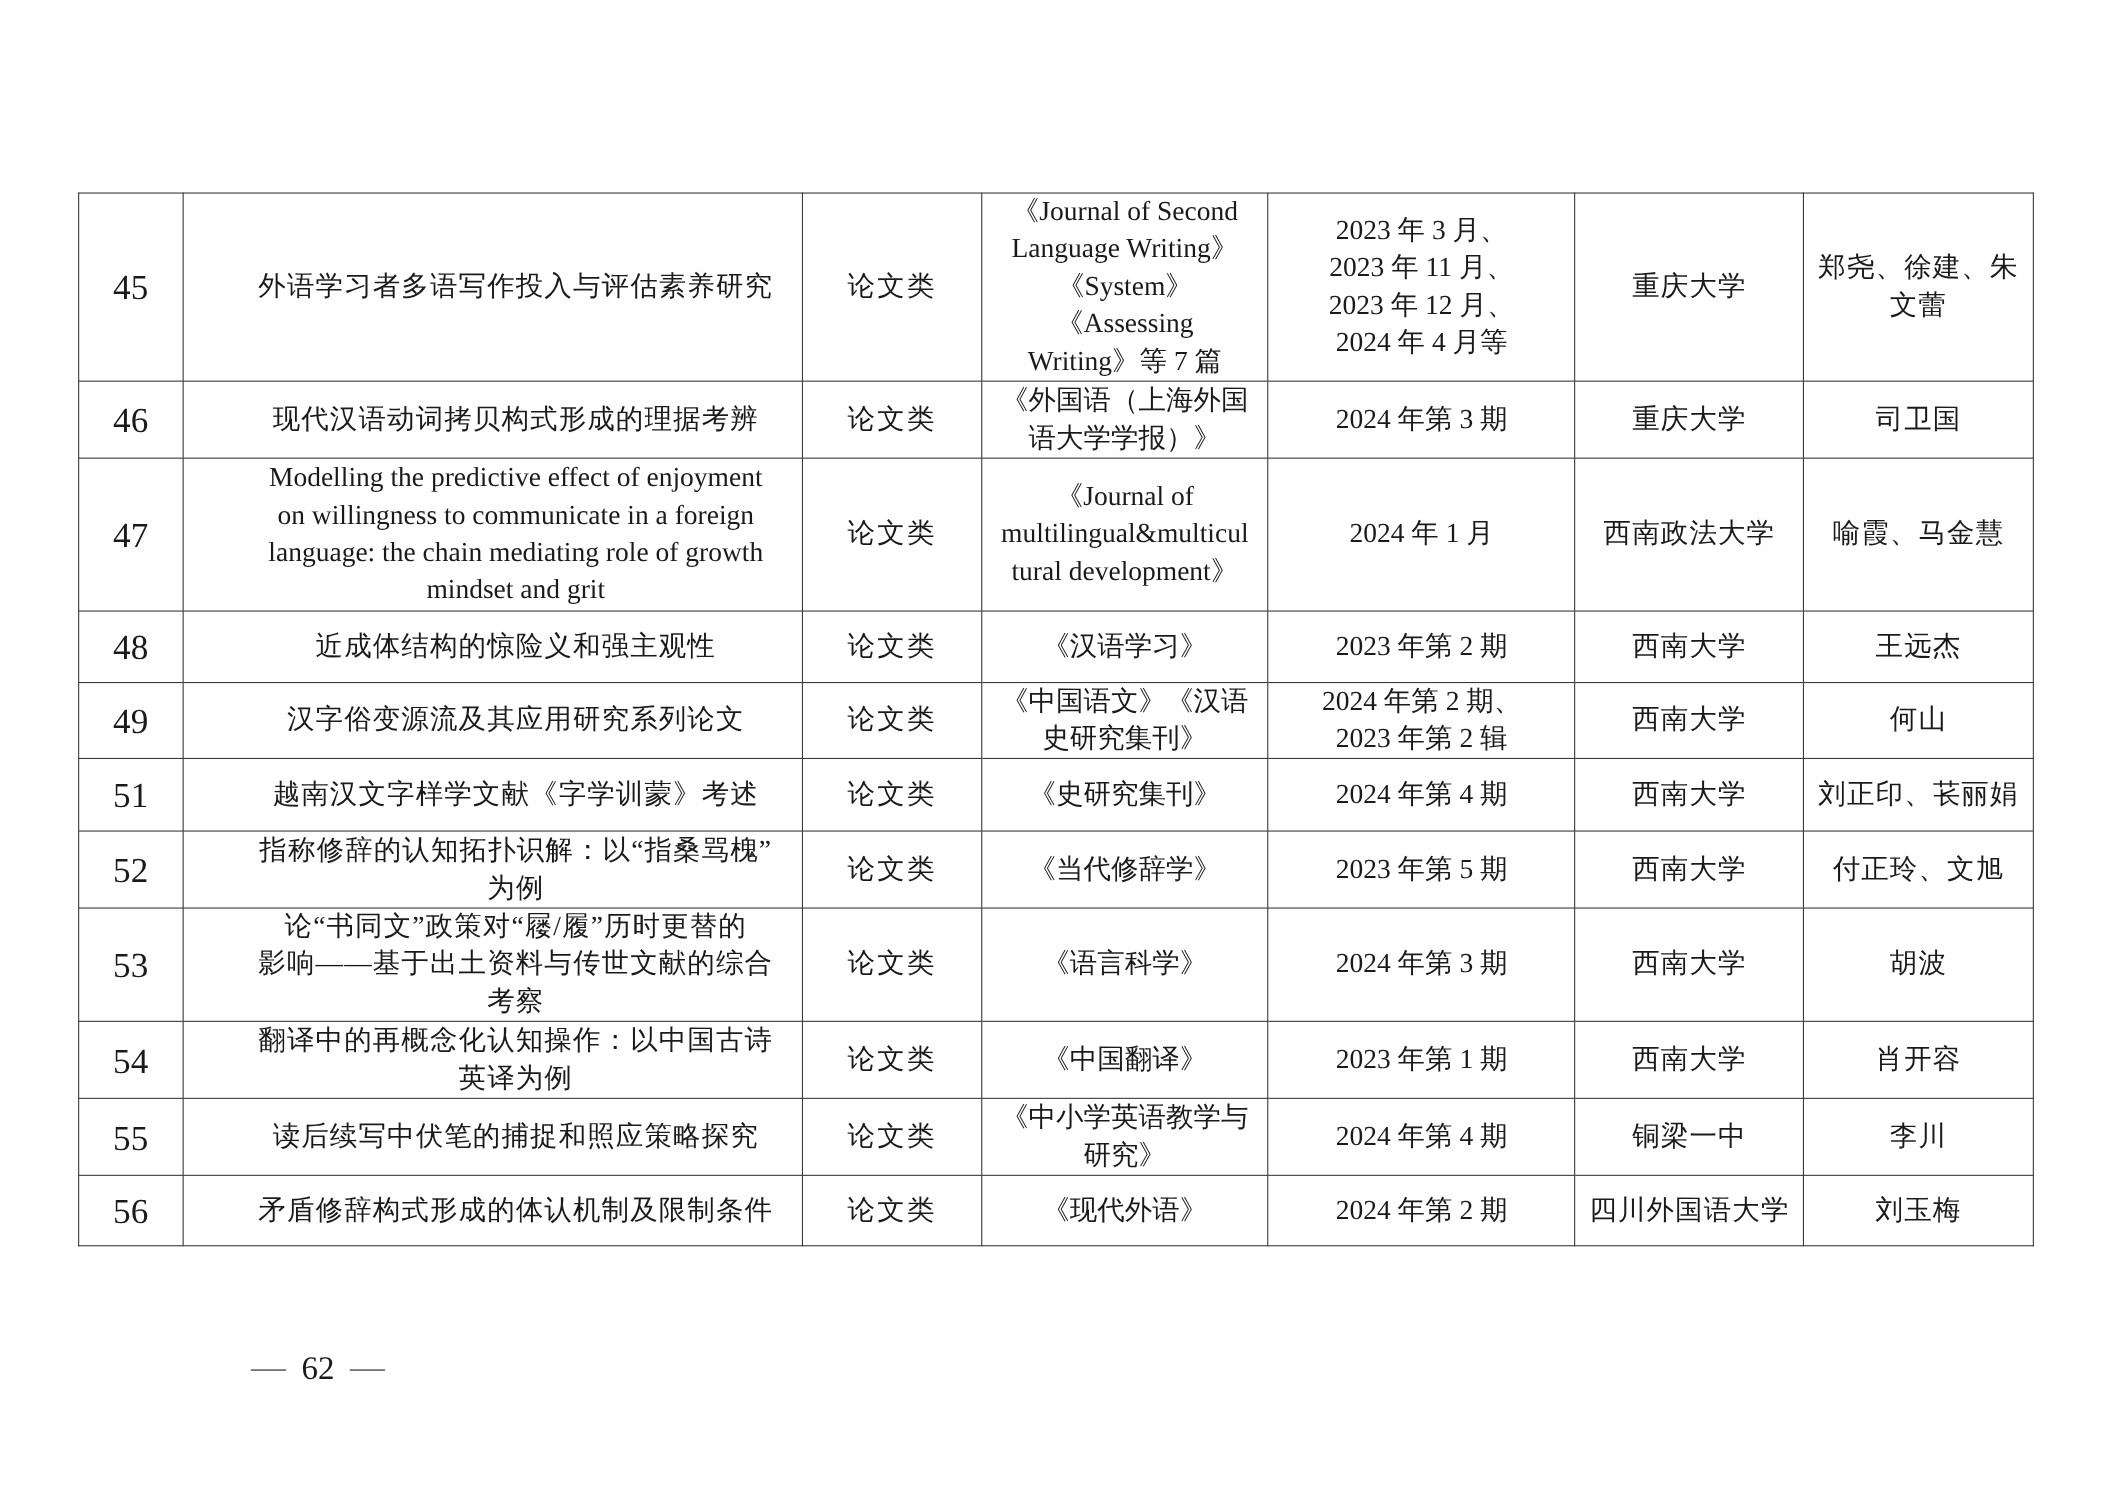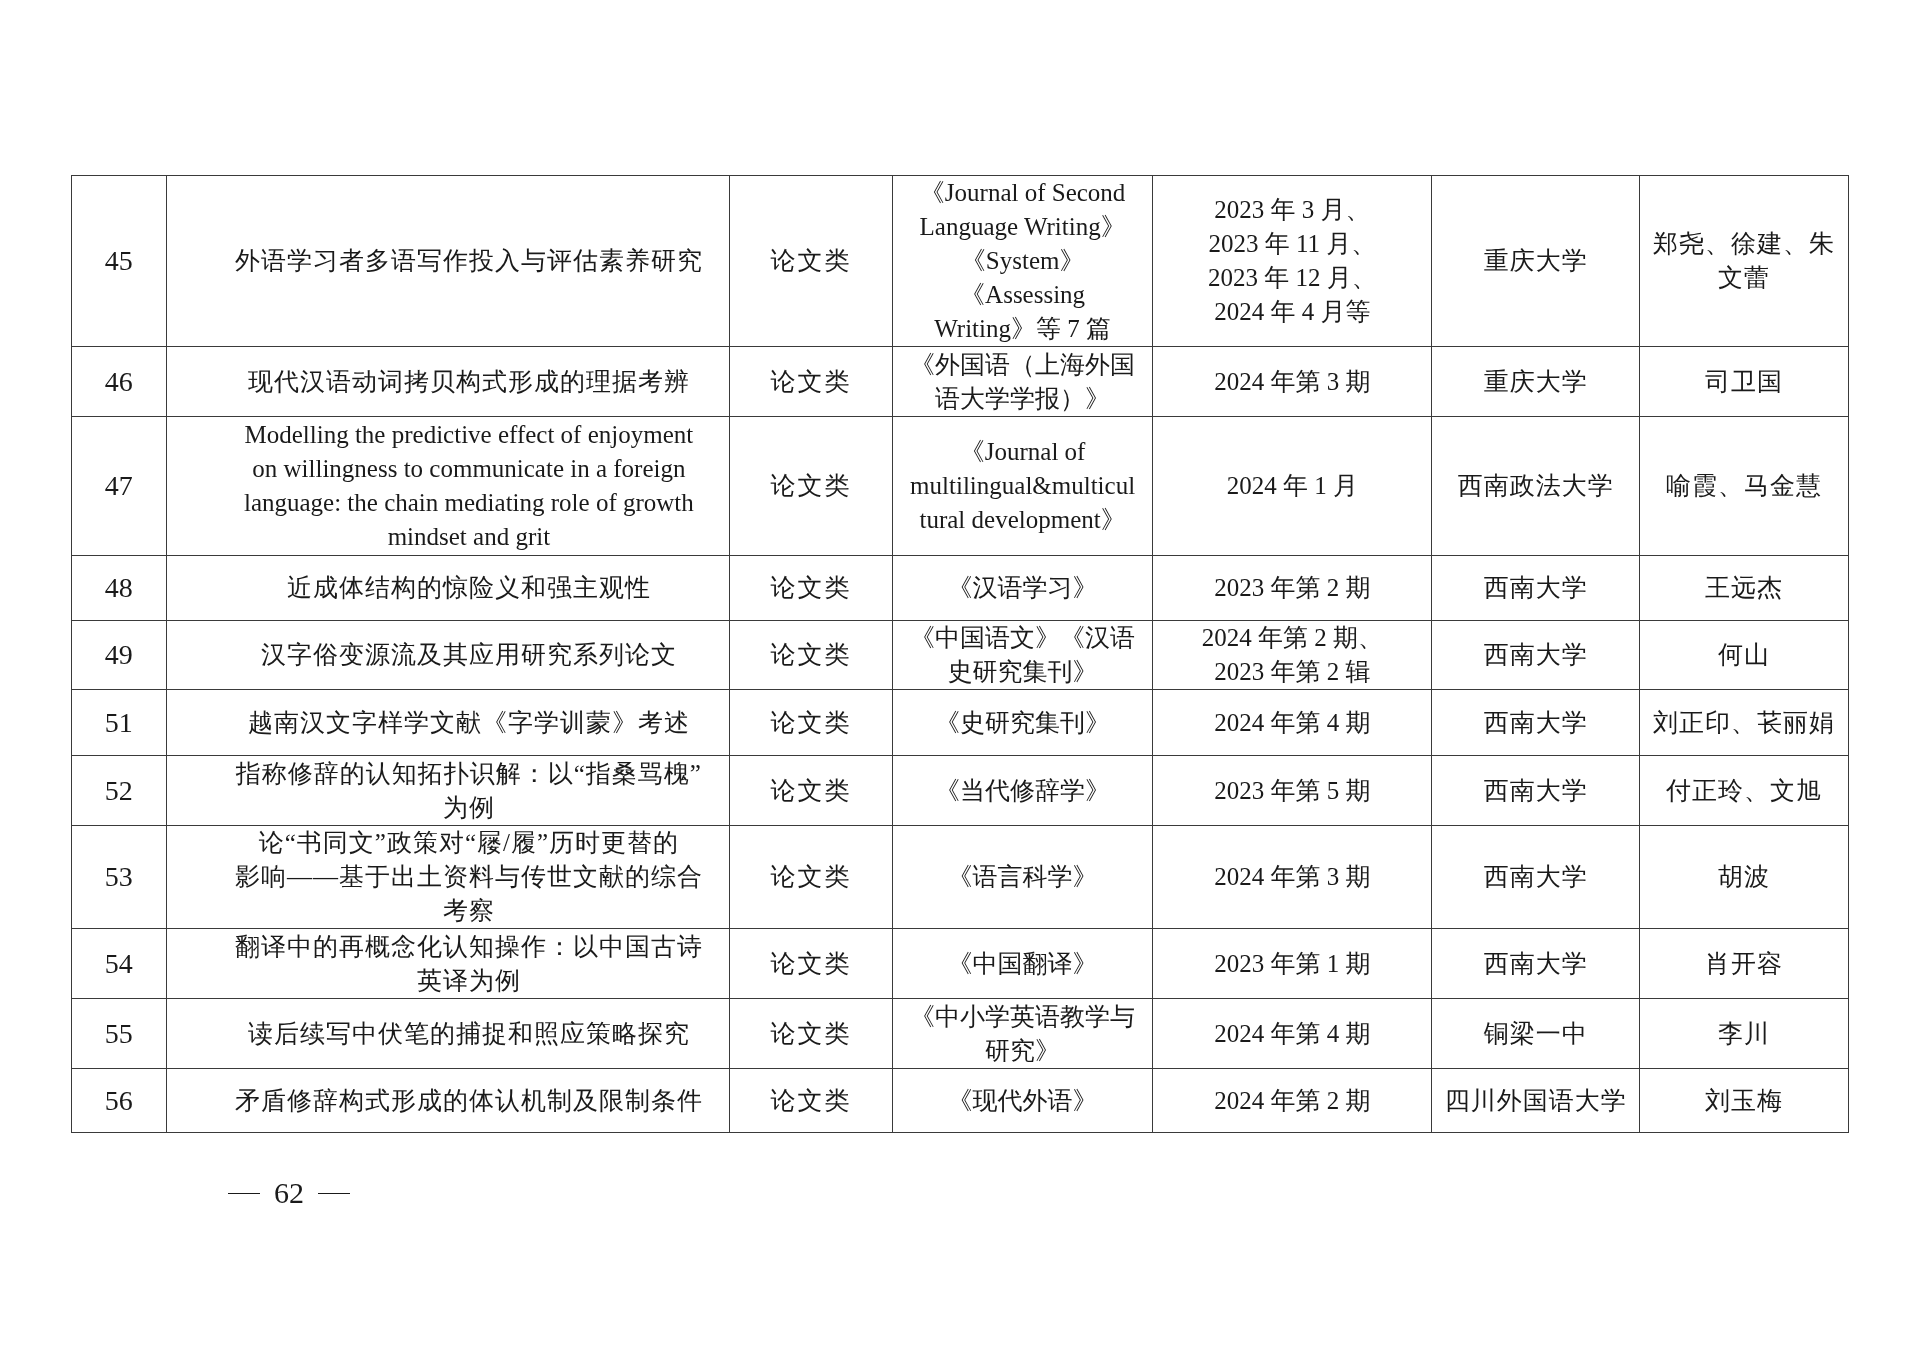--- a/index.html
+++ b/index.html
@@ -27,21 +27,21 @@
   .page-table td {
     border: 1px solid #3a3a3a;
     text-align: center;
     vertical-align: middle;
     padding: 0 6px;
     font-size: 25px;
     line-height: 34px;
     word-break: break-word;
   }
   .page-table td.no {
-    font-size: 28px;
+    font-size: 32px;
   }
   .page-table td.title {
     letter-spacing: 1px;
     padding-left: 48px;
   }
   .page-table td.title.en {
     letter-spacing: 0;
     line-height: 34px;
     margin-top: 13px;
   }
@@ -53,21 +53,21 @@
   }
   .page-table td.unit, .page-table td.authors {
     letter-spacing: 1px;
   }
   .line {
     display: block;
   }
   .page-footer {
     position: absolute;
     left: 228px;
-    top: 1176px;
+    top: 1228px;
     font-size: 30px;
     display: flex;
     align-items: center;
     gap: 14px;
   }
   .page-footer .dash {
     display: inline-block;
     width: 32px;
     height: 0;
     border-top: 1.5px solid #1a1a1a;

